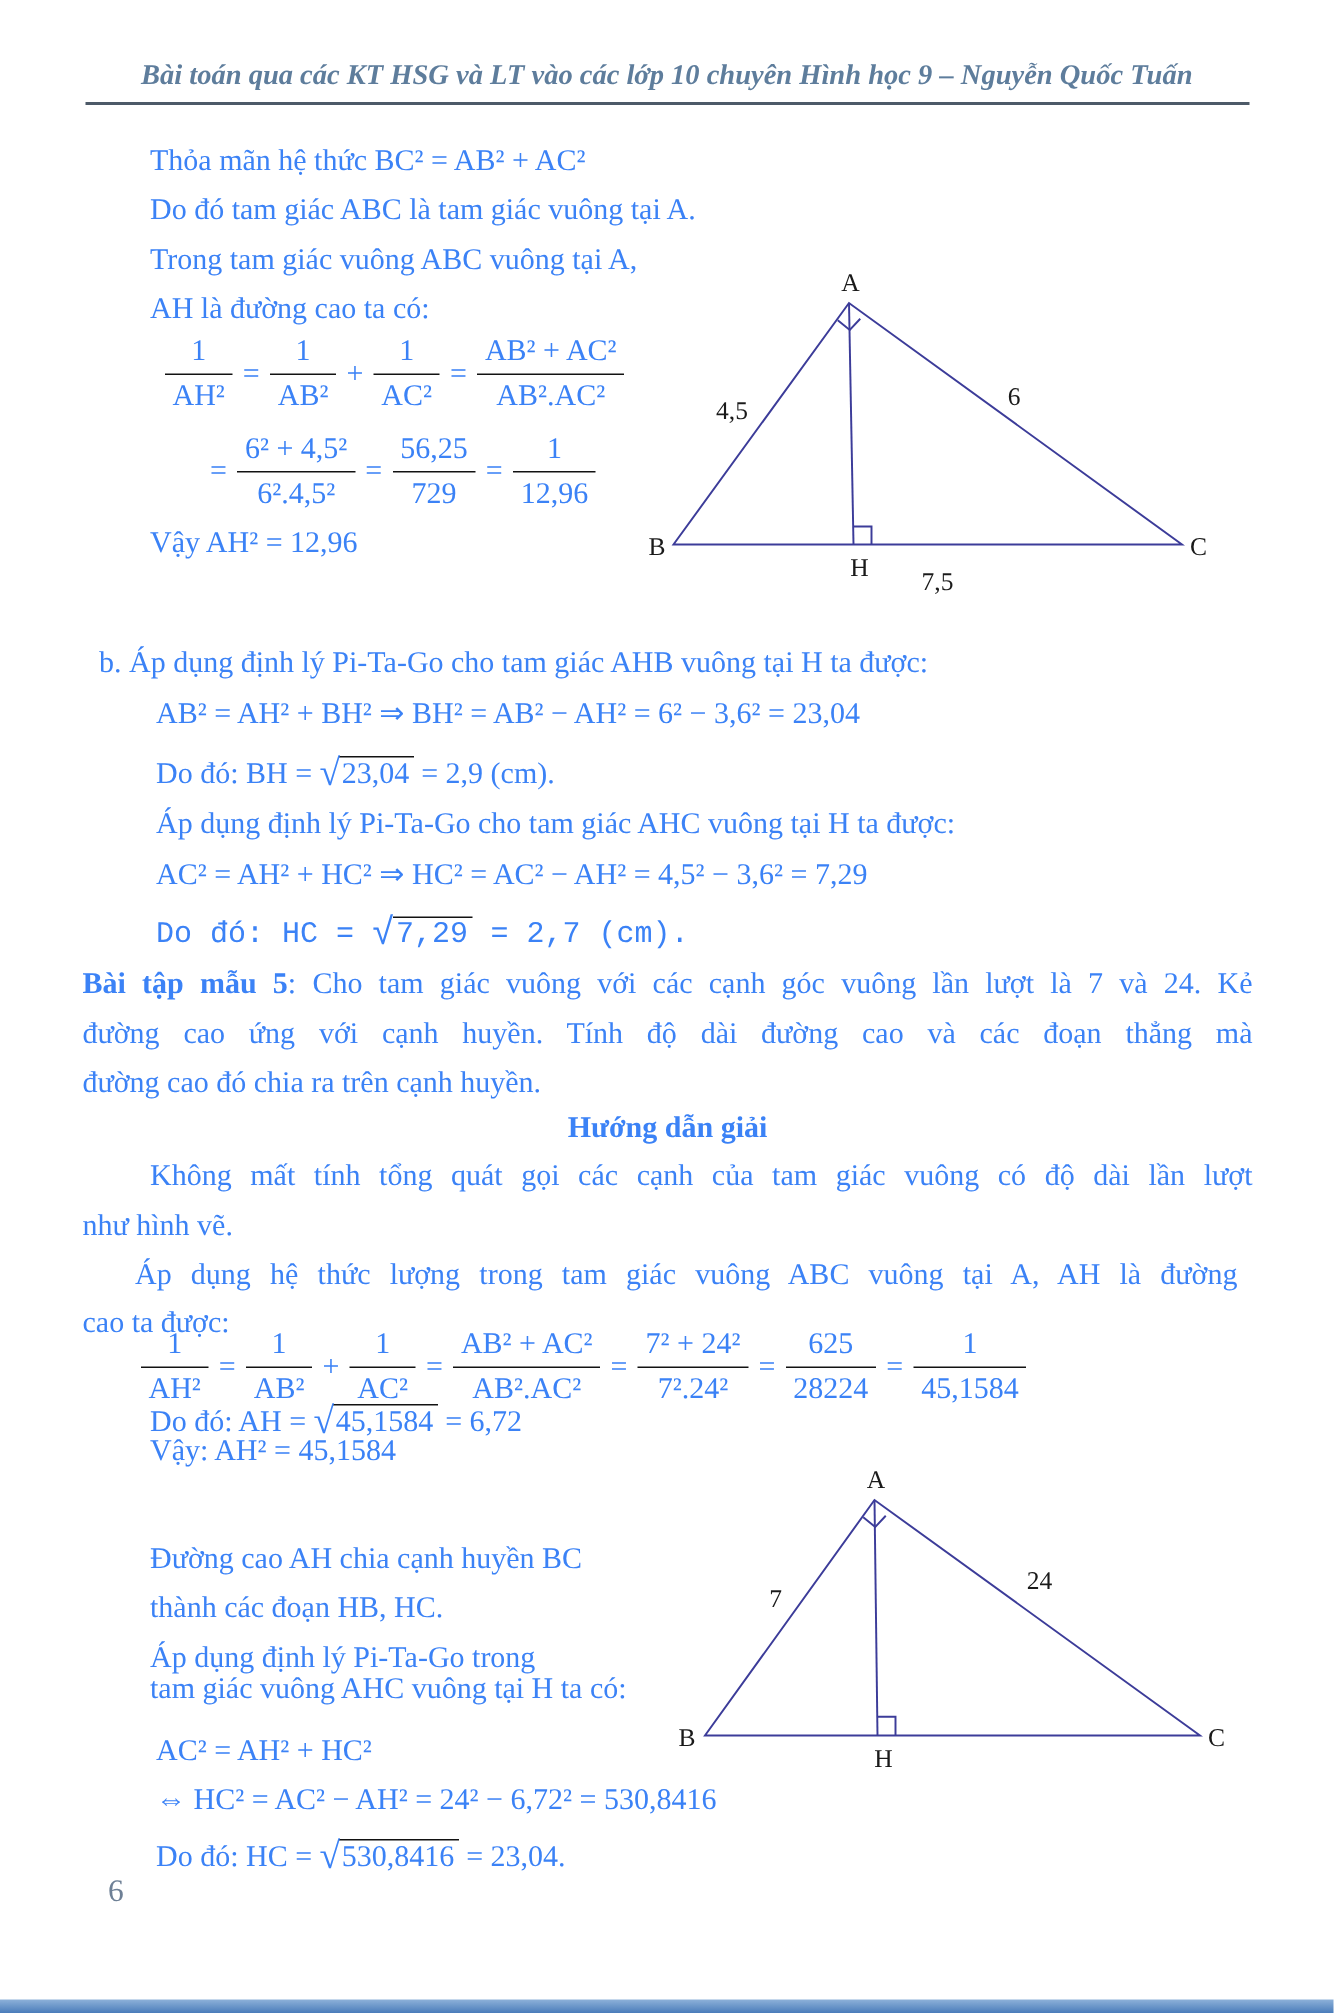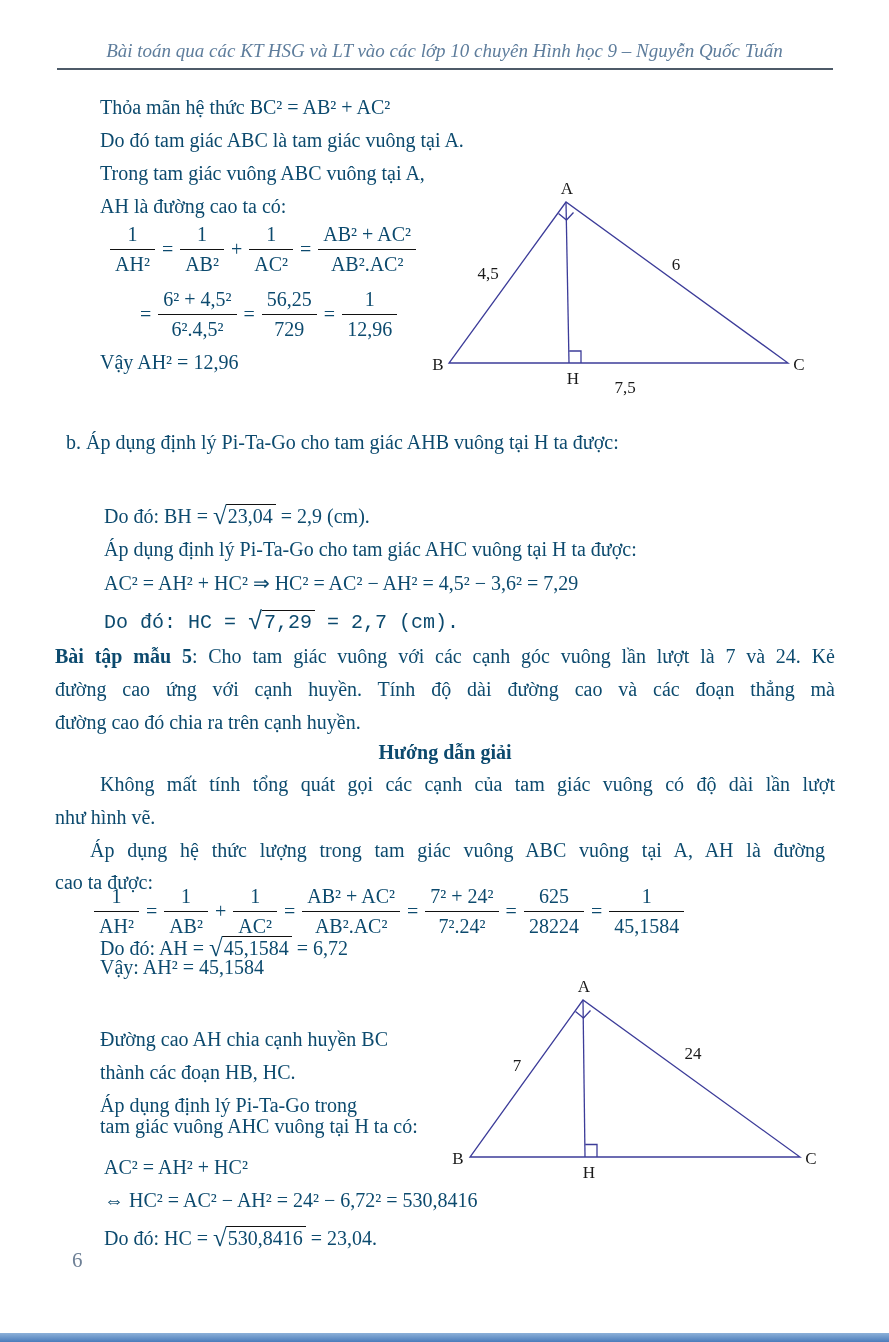--- a/index.html
+++ b/index.html
@@ -1,22 +1,22 @@
 <!DOCTYPE html>
 <html style="--hdrcol: #5e7d9c; --rulecol: #4d5a68; --footcol: #4a7cba;"><head>
 <meta charset="utf-8">
 <style>
   html,body{margin:0;padding:0;}
   body{width:889px;height:1342px;position:relative;background:#ffffff;overflow:hidden;
        font-family:"Liberation Serif", serif;}
   .page{position:absolute;inset:0;}
   .hdr{position:absolute;left:0;top:40px;width:889px;text-align:center;
-       font-size:19px;font-weight:normal;font-style:italic;color:var(--hdrcol);white-space:nowrap;}
+       font-size:19px;font-weight:bold;font-style:italic;color:var(--hdrcol);white-space:nowrap;}
   .hdr-rule{position:absolute;left:57px;top:68px;width:776px;height:2px;background:var(--rulecol);}
-  .line{position:absolute;font-size:20px;color:#0c4a6e;white-space:nowrap;line-height:1.25;}
+  .line{position:absolute;font-size:20px;color:#3b82f6;white-space:nowrap;line-height:1.25;}
   .fline{display:flex;align-items:center;}
   .fline .t{white-space:pre;}
   .just{white-space:normal;text-align:justify;text-align-last:justify;line-height:1.25;}
   .center{text-align:center;white-space:normal;}
   .b{font-weight:bold;}
   .frac{display:inline-block;vertical-align:middle;text-align:center;margin:0 2px;}
   .frac .num{display:block;padding:0 5px 2px;border-bottom:1.4px solid #121212;}
   .frac .den{display:block;padding:2px 5px 0;}
   .sqrt{white-space:nowrap;display:inline-block;}
   .sqrt .sg{font-size:1.25em;position:relative;top:1px;margin-right:-1px;}
@@ -74,20 +74,21 @@
       </span>
       <span class="t"> = </span>
       <span class="frac">
         <span class="num">1</span>
         <span class="den">12,96</span>
       </span>
     </div>
 
   <div class="line" style="left:100px;top:350px;"><span class="t">Vậy  AH² = 12,96</span></div>
   <div class="line" style="left:66px;top:430px;"><span class="t">b.  Áp dụng định lý Pi-Ta-Go cho tam giác AHB vuông tại H ta được:</span></div>
+  <div class="line" style="left:104px;top:464px;"><span class="t">AB² = AH² + BH² ⇒ BH² = AB² − AH² = 6² − 3,6² = 23,04</span></div>
   <div class="line" style="left:104px;top:499px;"><span class="t">Do đó:  BH = </span><span class="sqrt"><span class="sg">√</span><span class="rad">23,04</span></span><span class="t"> = 2,9 (cm).</span></div>
   <div class="line" style="left:104px;top:537px;"><span class="t">Áp dụng định lý Pi-Ta-Go cho tam giác AHC vuông tại H ta được:</span></div>
   <div class="line" style="left:104px;top:571px;"><span class="t">AC² = AH² + HC² ⇒ HC² = AC² − AH² = 4,5² − 3,6² = 7,29</span></div>
   <div class="line" style="left:104px;top:606px;font-family:Liberation Mono, monospace;"><span class="t">Do đó:  HC = </span><span class="sqrt"><span class="sg">√</span><span class="rad">7,29</span></span><span class="t"> = 2,7 (cm).</span></div>
 
   <div class="line just" style="left:55px;top:644px;width:780px;"><span class="t b">Bài tập mẫu 5</span><span class="t">: Cho tam giác vuông với các cạnh góc vuông lần lượt là 7 và 24. Kẻ</span></div>
   <div class="line just" style="left:55px;top:677px;width:780px;"><span class="t">đường cao ứng với cạnh huyền. Tính độ dài đường cao và các đoạn thẳng mà</span></div>
   <div class="line center" style="left:55px;top:740px;width:780px;"><span class="t b">Hướng dẫn giải</span></div>
   <div class="line" style="left:55px;top:710px;"><span class="t">đường cao đó chia ra trên cạnh huyền.</span></div>
 

